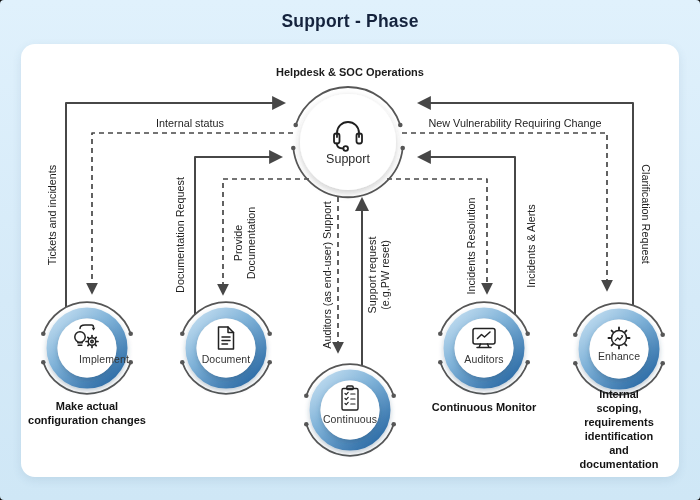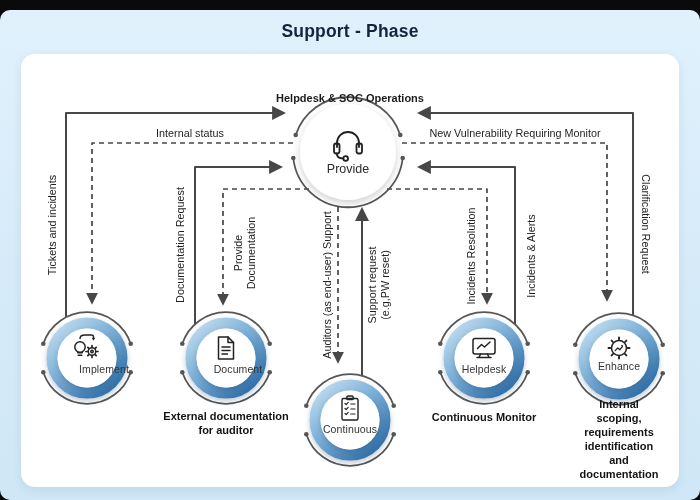--- a/index.html
+++ b/index.html
@@ -1,23 +1,22 @@
 <!DOCTYPE html>
 <html><head>
 <meta charset="utf-8">
 <style>
   html,body{margin:0;padding:0;}
   body{
     width:700px;height:500px;overflow:hidden;background:#0a0a0a;
     font-family:"Liberation Sans",sans-serif;position:relative;
   }
   .board{
-    position:absolute;inset:0;border-radius:10px;
+    position:absolute;inset:0;border-radius:4px;
     background:linear-gradient(180deg,#e0f1fc 0%,#d5eaf8 60%,#cfe7f6 100%);
-    margin-top:10px;
   }
   .card{
     position:absolute;left:21px;top:44px;width:658px;height:433px;
     background:#ffffff;border-radius:14px;
     box-shadow:0 3px 10px rgba(60,100,135,.12);
   }
   .title{
     position:absolute;top:11px;left:0;width:100%;text-align:center;
     font-size:17.5px;font-weight:700;color:#15233d;letter-spacing:.2px;
   }
@@ -135,43 +134,43 @@
       <path d="M-3.5,6 L-5,9.5 M3.5,6 L5,9.5 M-7,9.5 H7"></path>
     </g>
     <g transform="translate(619,338)" stroke="#222" stroke-width="1.5" fill="none" stroke-linecap="round" stroke-linejoin="round">
       <circle r="7.5"></circle>
       <path d="M0,-10.5 V-8.7 M0,8.7 V10.5 M-10.5,0 H-8.7 M8.7,0 H10.5 M-7.4,-7.4 L-6.1,-6.1 M6.1,6.1 L7.4,7.4 M-7.4,7.4 L-6.1,6.1 M6.1,-6.1 L7.4,-7.4" stroke-width="1.9"></path>
       <path d="M-3.8,2.6 L-1.2,-0.1 L0.8,1.7 L3.4,-1.4" stroke-width="1.3"></path>
       <path d="M4.4,-2.6 L1.8,-3 L3.2,-0.8 Z" fill="#222" stroke="none"></path>
     </g>
   </svg>
 
-  <div class="lbl head" style="left:350px;top:88px">Helpdesk &amp; SOC Operations</div>
-  <div class="lbl support-label" style="left:348px;top:159px">Provide</div>
+  <div class="lbl head" style="left:350px;top:72px">Helpdesk &amp; SOC Operations</div>
+  <div class="lbl support-label" style="left:348px;top:159px">Support</div>
 
   <div class="lbl flow" style="left:190px;top:123px">Internal status</div>
-  <div class="lbl flow" style="left:515px;top:123px">New Vulnerability Requiring Monitor</div>
+  <div class="lbl flow" style="left:515px;top:123px">New Vulnerability Requiring Change</div>
 
   <div class="lbl flow v" style="left:52px;top:215px">Tickets and incidents</div>
   <div class="lbl flow v" style="left:180px;top:235px">Documentation Request</div>
   <div class="lbl flow v" style="left:244px;top:243px">Provide
 Documentation</div>
   <div class="lbl flow v" style="left:327px;top:275px">Auditors (as end-user) Support</div>
   <div class="lbl flow v" style="left:378px;top:275px">Support request
 (e.g,PW reset)</div>
   <div class="lbl flow v" style="left:471px;top:246px">Incidents Resolution</div>
   <div class="lbl flow v" style="left:531px;top:246px">Incidents &amp; Alerts</div>
   <div class="lbl flow vr" style="left:646px;top:214px">Clarification Request</div>
 
   <div class="lbl node-label" style="left:104px;top:359px">Implement</div>
-  <div class="lbl node-label" style="left:238px;top:359px">Document</div>
+  <div class="lbl node-label" style="left:226px;top:359px">Document</div>
   <div class="lbl node-label" style="left:350px;top:419px">Continuous</div>
-  <div class="lbl node-label" style="left:484px;top:359px">Helpdesk</div>
+  <div class="lbl node-label" style="left:484px;top:359px">Auditors</div>
   <div class="lbl node-label" style="left:619px;top:356px">Enhance</div>
 
-  <div class="lbl caption" style="left:226px;top:413px">External documentation
-for auditor</div>
+  <div class="lbl caption" style="left:87px;top:413px">Make actual
+configuration changes</div>
   <div class="lbl caption" style="left:619px;top:429px">Internal scoping,
 requirements
 identification
 and documentation</div>
   <div class="lbl caption" style="left:484px;top:407px">Continuous Monitor</div>
 </div>
 
 </body></html>

